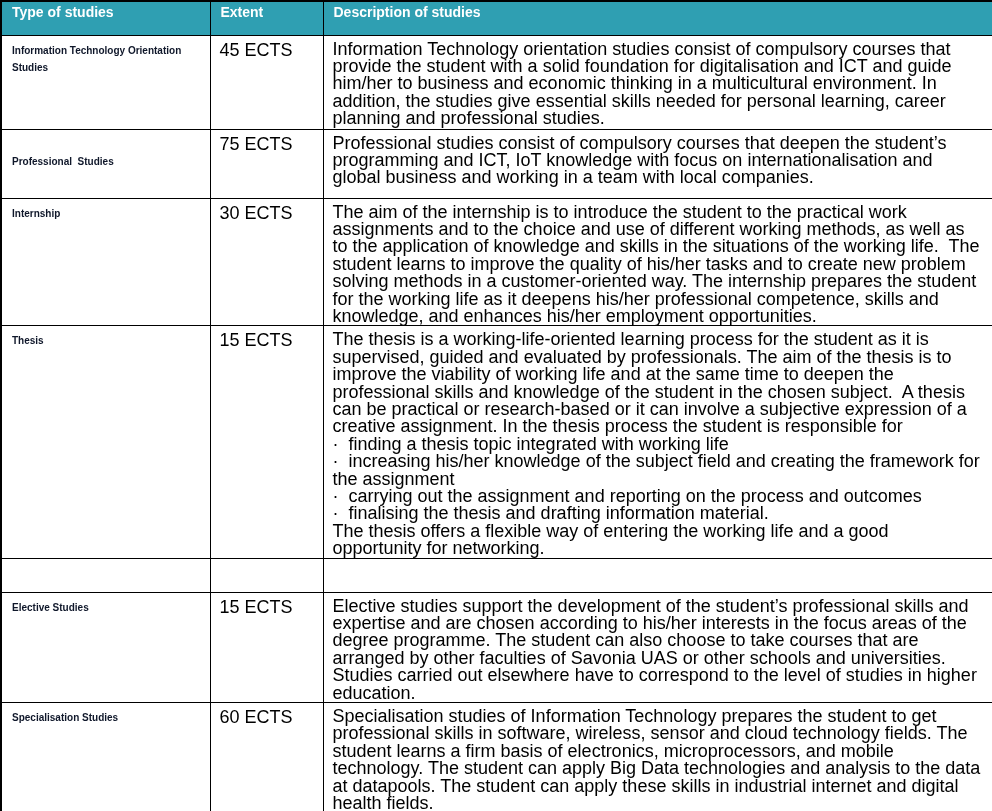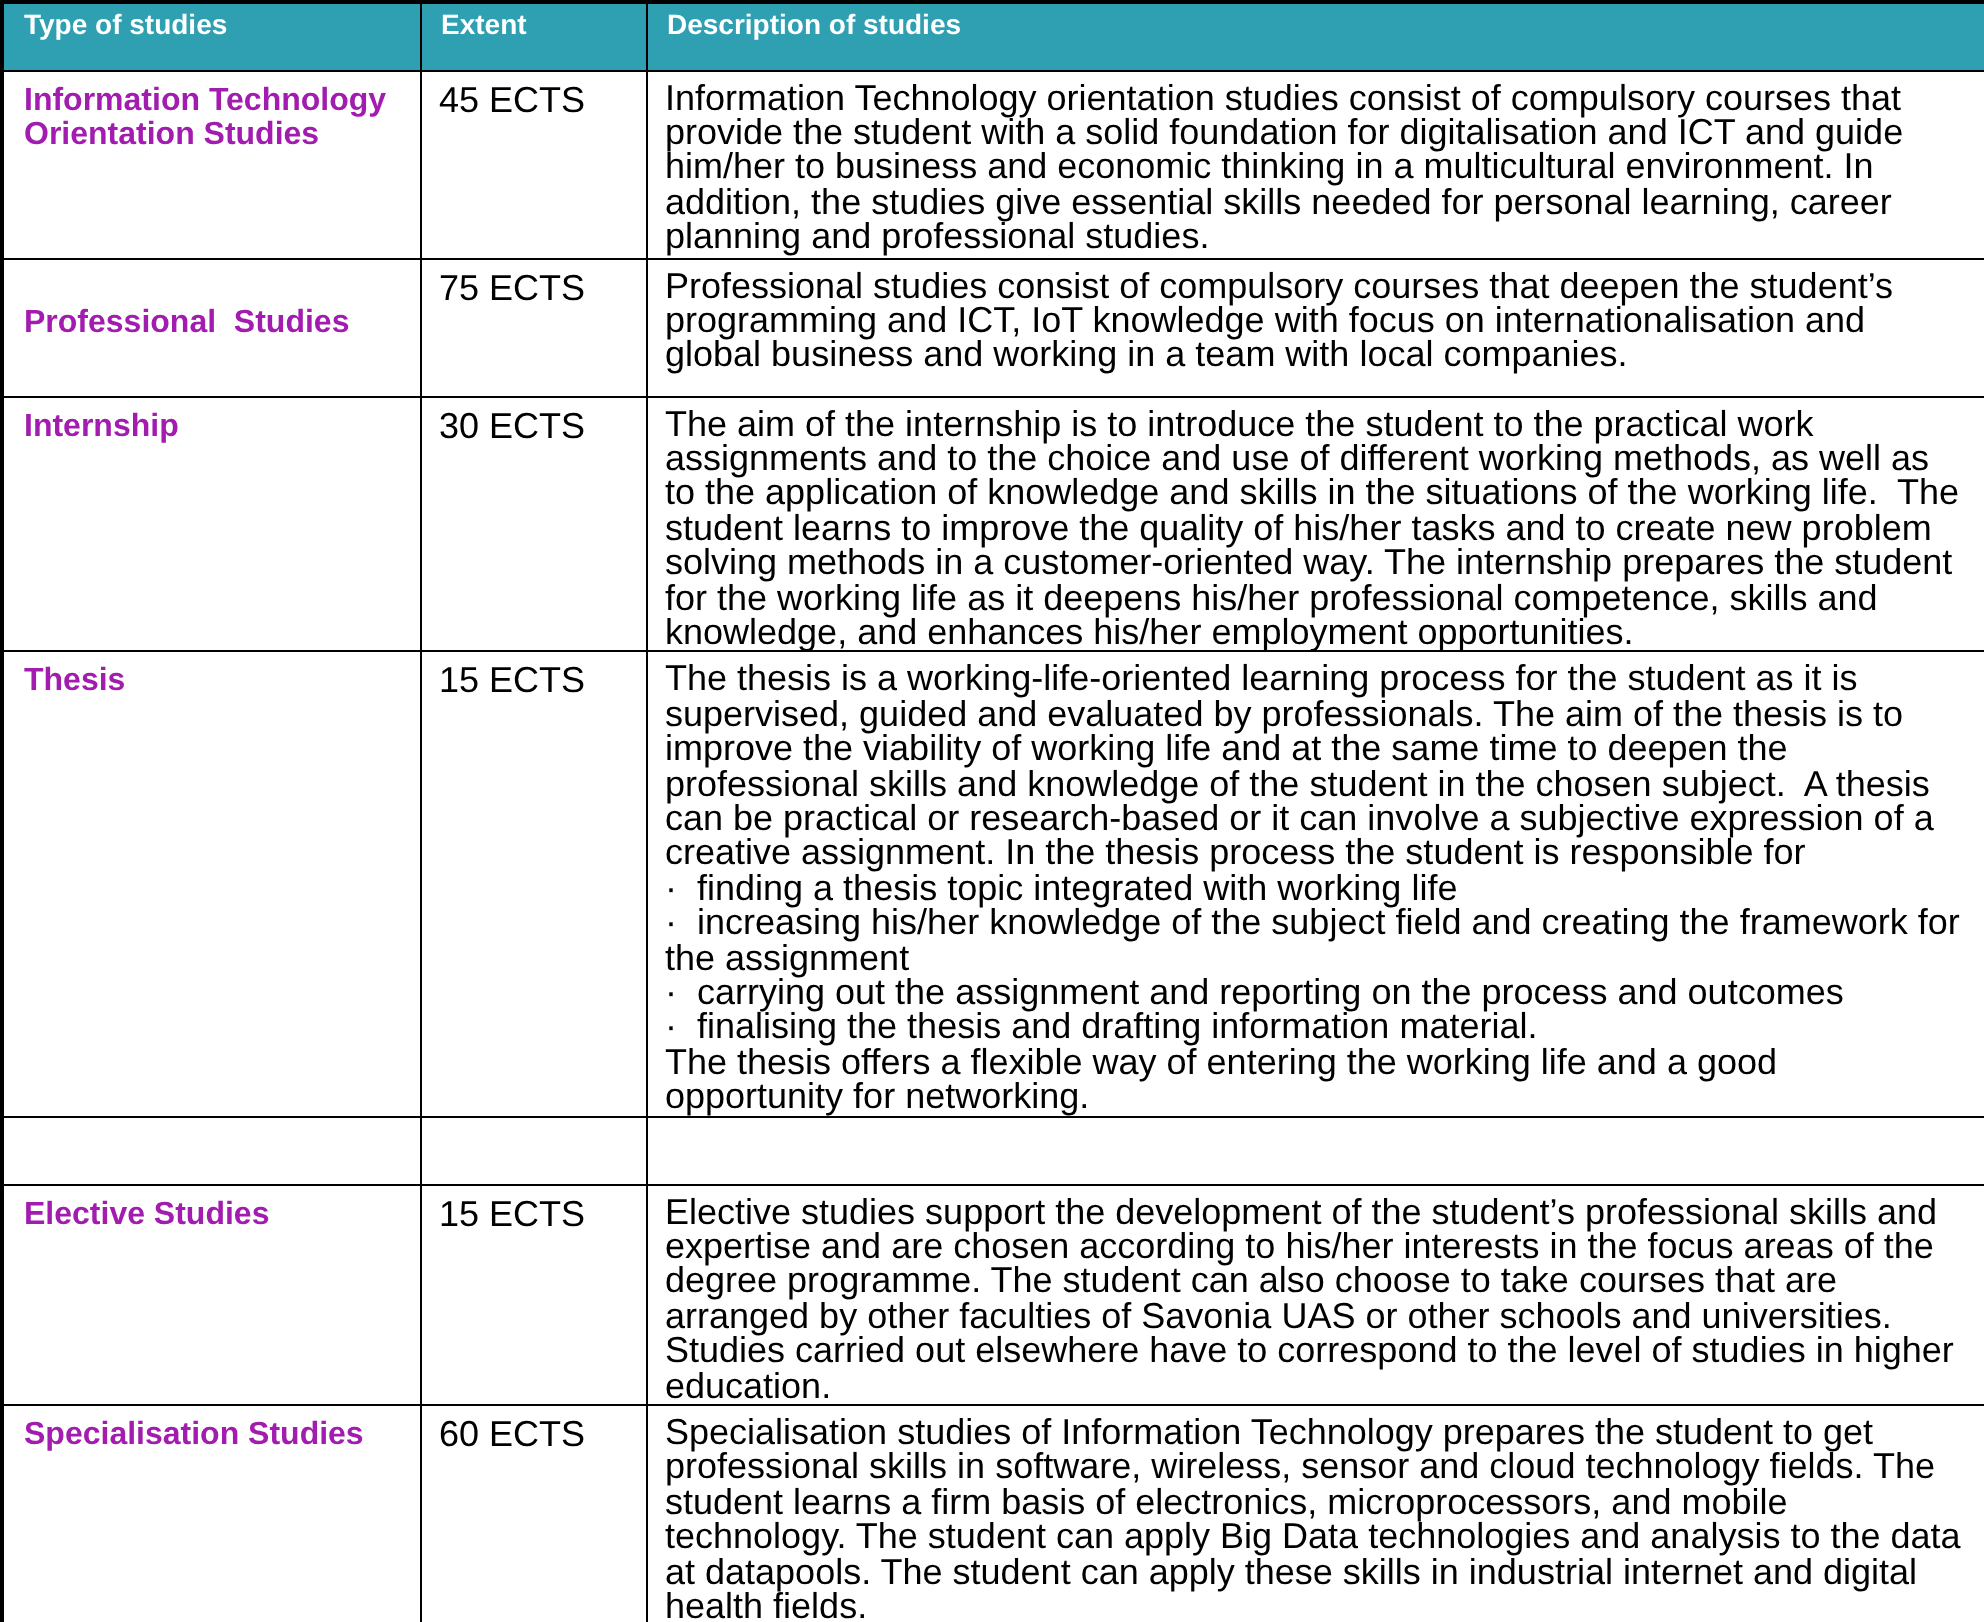--- a/index.html
+++ b/index.html
@@ -34,25 +34,25 @@
     font-size: 14px;
     font-weight: bold;
     height: 34px;
     vertical-align: middle;
     padding: 2px 6px 0 10px;
   }
 
   
   td.type-cell {
     font-weight: bold;
-    font-size: 16px;
+    font-size: 10px;
     line-height: 17.4px;
     padding: 6px 6px 0 10px;
     white-space: pre-wrap;
-    color: #a21caf;
+    color: #0f172a;
   }
   td.extent-cell {
     font-size: 18px;
     line-height: 17.4px;
     padding: 6px 6px 0 9px;
     color: #000000;
   }
   td.desc-cell {
     font-size: 18px;
     line-height: 17.4px;

